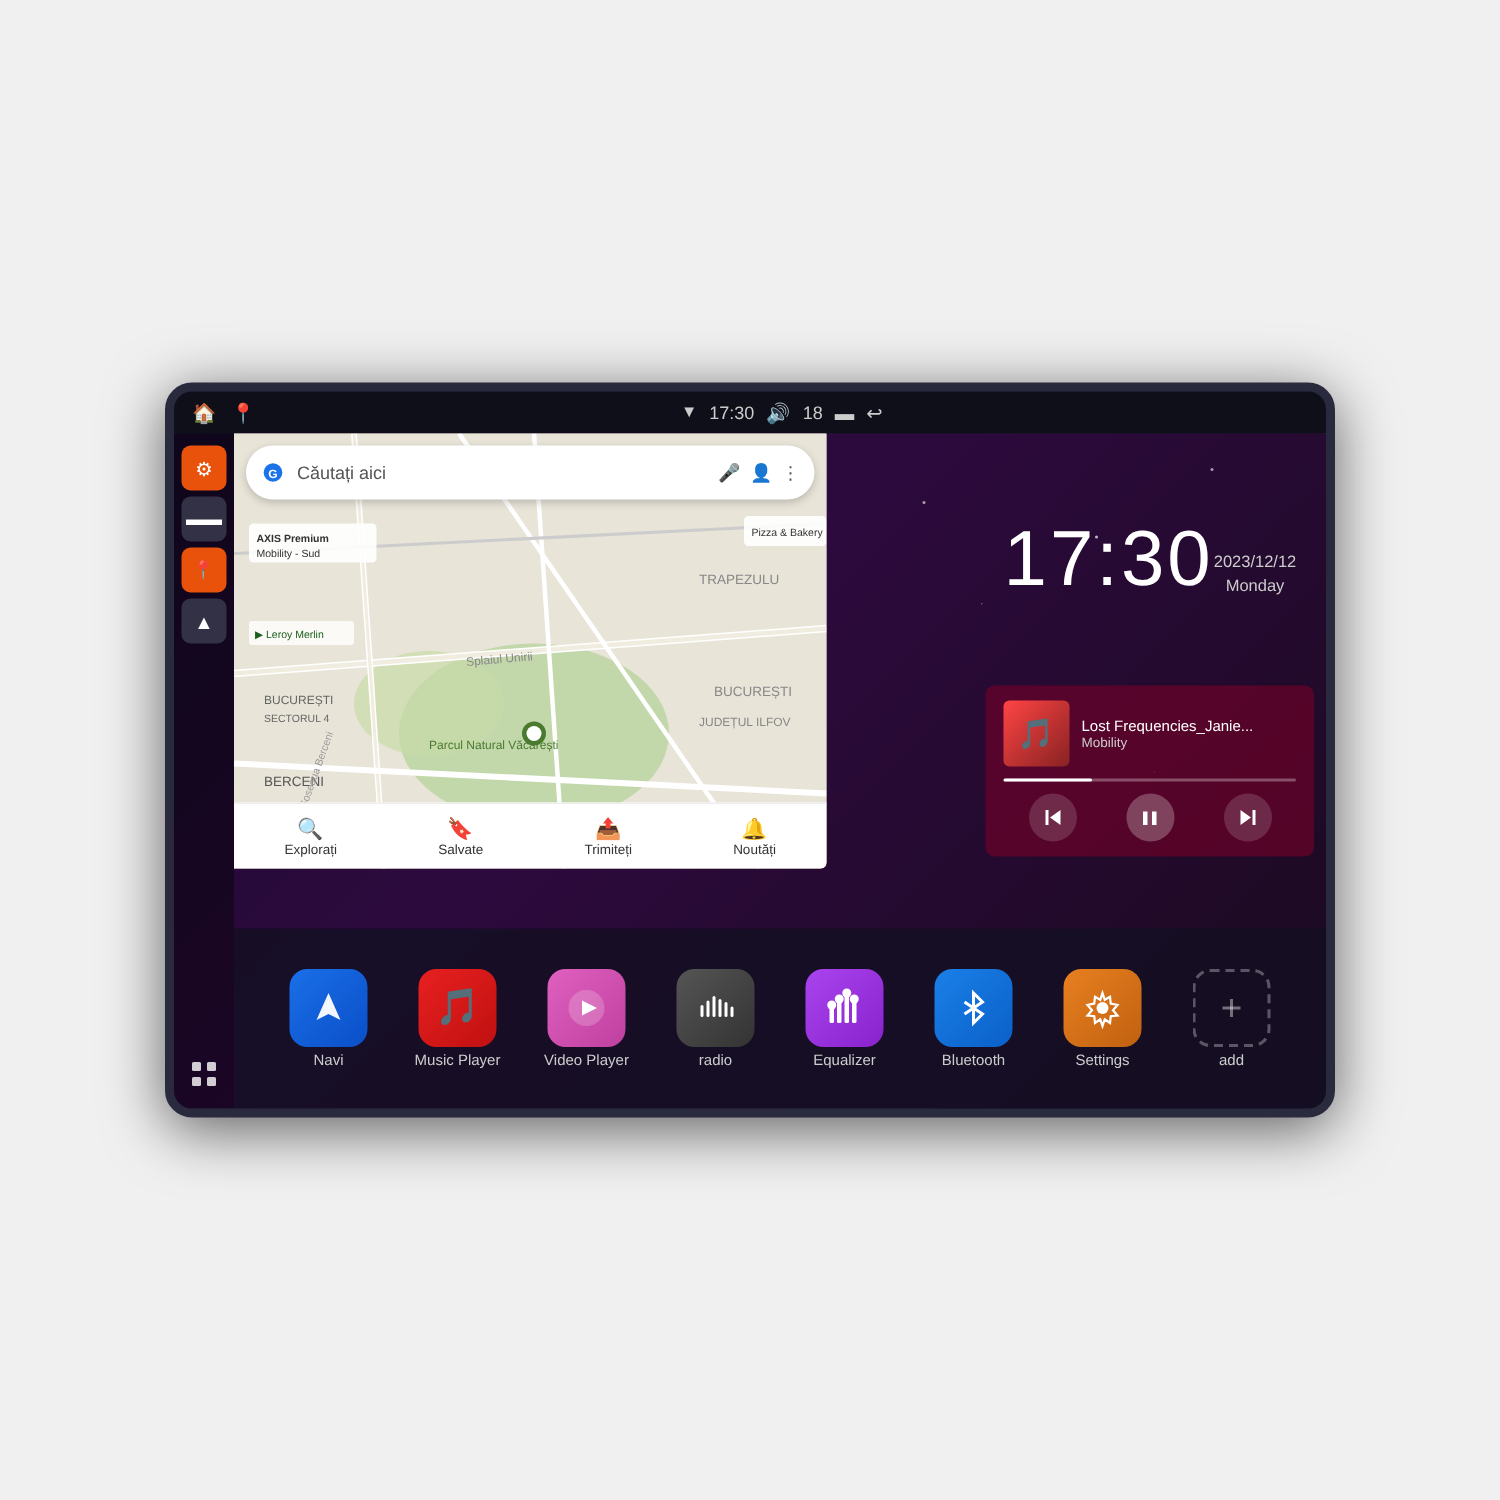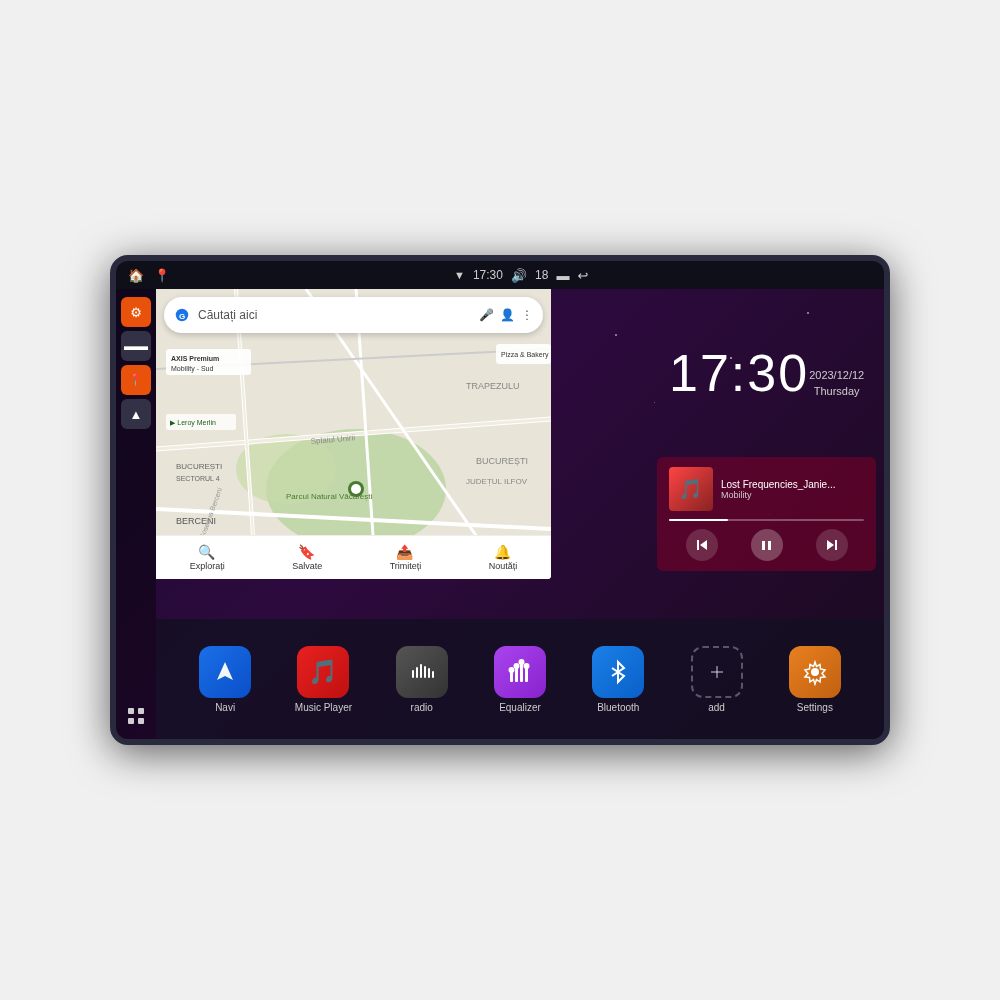--- a/index.html
+++ b/index.html
@@ -521,21 +521,21 @@
           </div>
         </div>
       </div>
 
       <div class="right-panel">
         <div class="clock-section">
           <div style="display:flex; align-items:flex-start; width:100%;">
             <div class="clock-time">17:30</div>
             <div class="clock-date">
               <span>2023/12/12</span><br>
-              <span>Thursday</span>
+              <span>Monday</span>
             </div>
           </div>
         </div>
 
         <div class="music-section">
           <div class="music-info">
             <div class="album-art">
               <span style="font-size:20px;">🎵</span>
             </div>
             <div class="track-details">
@@ -579,20 +579,29 @@
           <span class="app-label">Navi</span>
         </div>
 
         <div class="app-item">
           <div class="app-icon red-music">
             <span style="font-size:24px;">🎵</span>
           </div>
           <span class="app-label">Music Player</span>
         </div>
 
+        <div class="app-item">
+          <div class="app-icon pink-video">
+            <svg width="28" height="28" viewBox="0 0 28 28">
+              <circle cx="14" cy="14" r="12" fill="rgba(255,255,255,0.2)"></circle>
+              <polygon points="11,9 21,14 11,19" fill="white"></polygon>
+            </svg>
+          </div>
+          <span class="app-label">Video Player</span>
+        </div>
 
         <div class="app-item">
           <div class="app-icon gray-radio">
             <svg width="28" height="28" viewBox="0 0 28 28">
               <rect x="4" y="12" width="2" height="8" fill="white" rx="1"></rect>
               <rect x="8" y="9" width="2" height="11" fill="white" rx="1"></rect>
               <rect x="12" y="6" width="2" height="14" fill="white" rx="1"></rect>
               <rect x="16" y="8" width="2" height="12" fill="white" rx="1"></rect>
               <rect x="20" y="10" width="2" height="10" fill="white" rx="1"></rect>
               <rect x="24" y="13" width="2" height="7" fill="white" rx="1"></rect>
@@ -622,35 +631,35 @@
             <svg width="24" height="28" viewBox="0 0 24 28">
               <path d="M12 4 L12 24 L18 18 L12 14 L18 10 Z" stroke="white" stroke-width="2" fill="none"></path>
               <line x1="12" y1="14" x2="6" y2="18" stroke="white" stroke-width="2"></line>
               <line x1="12" y1="14" x2="6" y2="10" stroke="white" stroke-width="2"></line>
             </svg>
           </div>
           <span class="app-label">Bluetooth</span>
         </div>
 
         <div class="app-item">
+          <div class="app-icon orange-set">
+            <svg width="28" height="28" viewBox="0 0 28 28">
+              <circle cx="14" cy="14" r="4" fill="white"></circle>
+              <path d="M14 4 L15.5 8.5 L19 6.5 L19.5 11 L24 12 L21 15.5 L24 19 L19.5 19.5 L19 24 L15.5 21.5 L14 26 L12.5 21.5 L9 24 L8.5 19.5 L4 19 L7 15.5 L4 12 L8.5 11 L9 6.5 L12.5 8.5 Z" stroke="white" stroke-width="1.5" fill="none"></path>
+            </svg>
+          </div>
+          <span class="app-label">Settings</span>
+        </div>
+
+        <div class="app-item">
           <div class="app-icon dashed-add">
             <svg width="28" height="28" viewBox="0 0 28 28">
               <line x1="14" y1="8" x2="14" y2="20" stroke="rgba(255,255,255,0.4)" stroke-width="2"></line>
               <line x1="8" y1="14" x2="20" y2="14" stroke="rgba(255,255,255,0.4)" stroke-width="2"></line>
             </svg>
           </div>
           <span class="app-label">add</span>
         </div>
-
-        <div class="app-item">
-          <div class="app-icon orange-set">
-            <svg width="28" height="28" viewBox="0 0 28 28">
-              <circle cx="14" cy="14" r="4" fill="white"></circle>
-              <path d="M14 4 L15.5 8.5 L19 6.5 L19.5 11 L24 12 L21 15.5 L24 19 L19.5 19.5 L19 24 L15.5 21.5 L14 26 L12.5 21.5 L9 24 L8.5 19.5 L4 19 L7 15.5 L4 12 L8.5 11 L9 6.5 L12.5 8.5 Z" stroke="white" stroke-width="1.5" fill="none"></path>
-            </svg>
-          </div>
-          <span class="app-label">Settings</span>
-        </div>
       </div>
 
     </div>
   </div>
 </div>
 
 </body></html>

